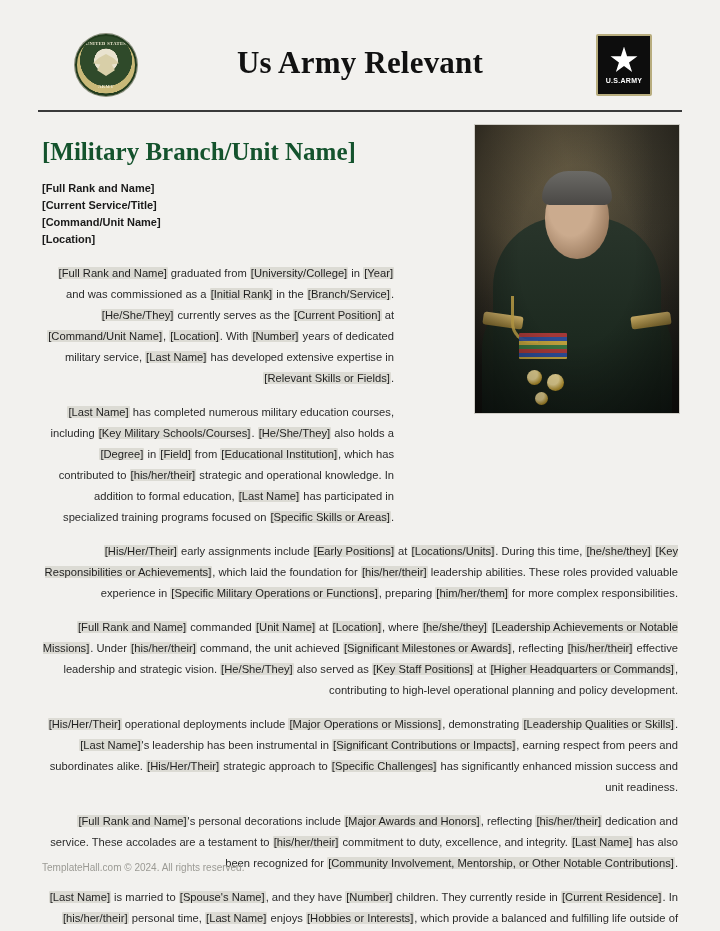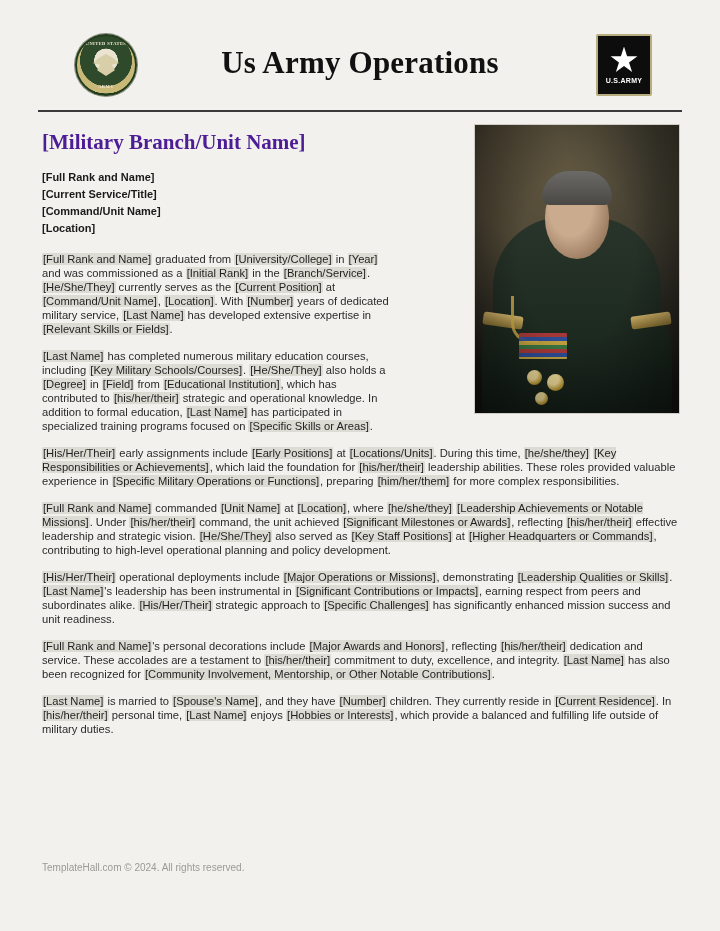--- a/index.html
+++ b/index.html
@@ -116,23 +116,23 @@
   }
 
   
   .content {
     position: relative;
     padding: 14px 12px 0 12px;
   }
   .branch-title {
     font-family: "Liberation Serif", serif;
     font-weight: bold;
-    font-size: 21px;
-    color: #4c1d95;
-    margin: 4px 0 14px 0;
+    font-size: 25px;
+    color: #14532d;
+    margin: 12px 0 14px 0;
   }
   .ident-block {
     font-size: 11px;
     font-weight: bold;
     line-height: 16px;
     color: #1a1a1a;
     margin-bottom: 16px;
   }
   .ident-block div { margin-bottom: 1px; }
 
@@ -243,24 +243,24 @@
 
   
   .col-text {
     width: 352px;
   }
   .full-text {
     width: 100%;
   }
   p.body {
     font-size: 11.2px;
-    line-height: 14px;
+    line-height: 21px;
     color: #2a2a2a;
     margin: 0 0 13px 0;
-    text-align: left;
+    text-align: right;
   }
   .ph {
     background: #dcdbd4;
     padding: 0 1px;
     border-radius: 1px;
     color: #1f1f1f;
   }
   .footer {
     position: absolute;
     left: 42px;
@@ -276,21 +276,21 @@
 
   <div class="header">
     <div class="seal">
       <div class="seal-inner">
         <div class="seal-top">UNITED STATES</div>
         <div class="eagle"></div>
         <div class="seal-bot">ARMY</div>
       </div>
     </div>
 
-    <div class="doc-title">Us Army Operations</div>
+    <div class="doc-title">Us Army Relevant</div>
 
     <div class="star-logo">
       <div class="star"></div>
       <div class="star-label">U.S.ARMY</div>
     </div>
   </div>
 
   <div class="divider"></div>
 
   <div class="content">

